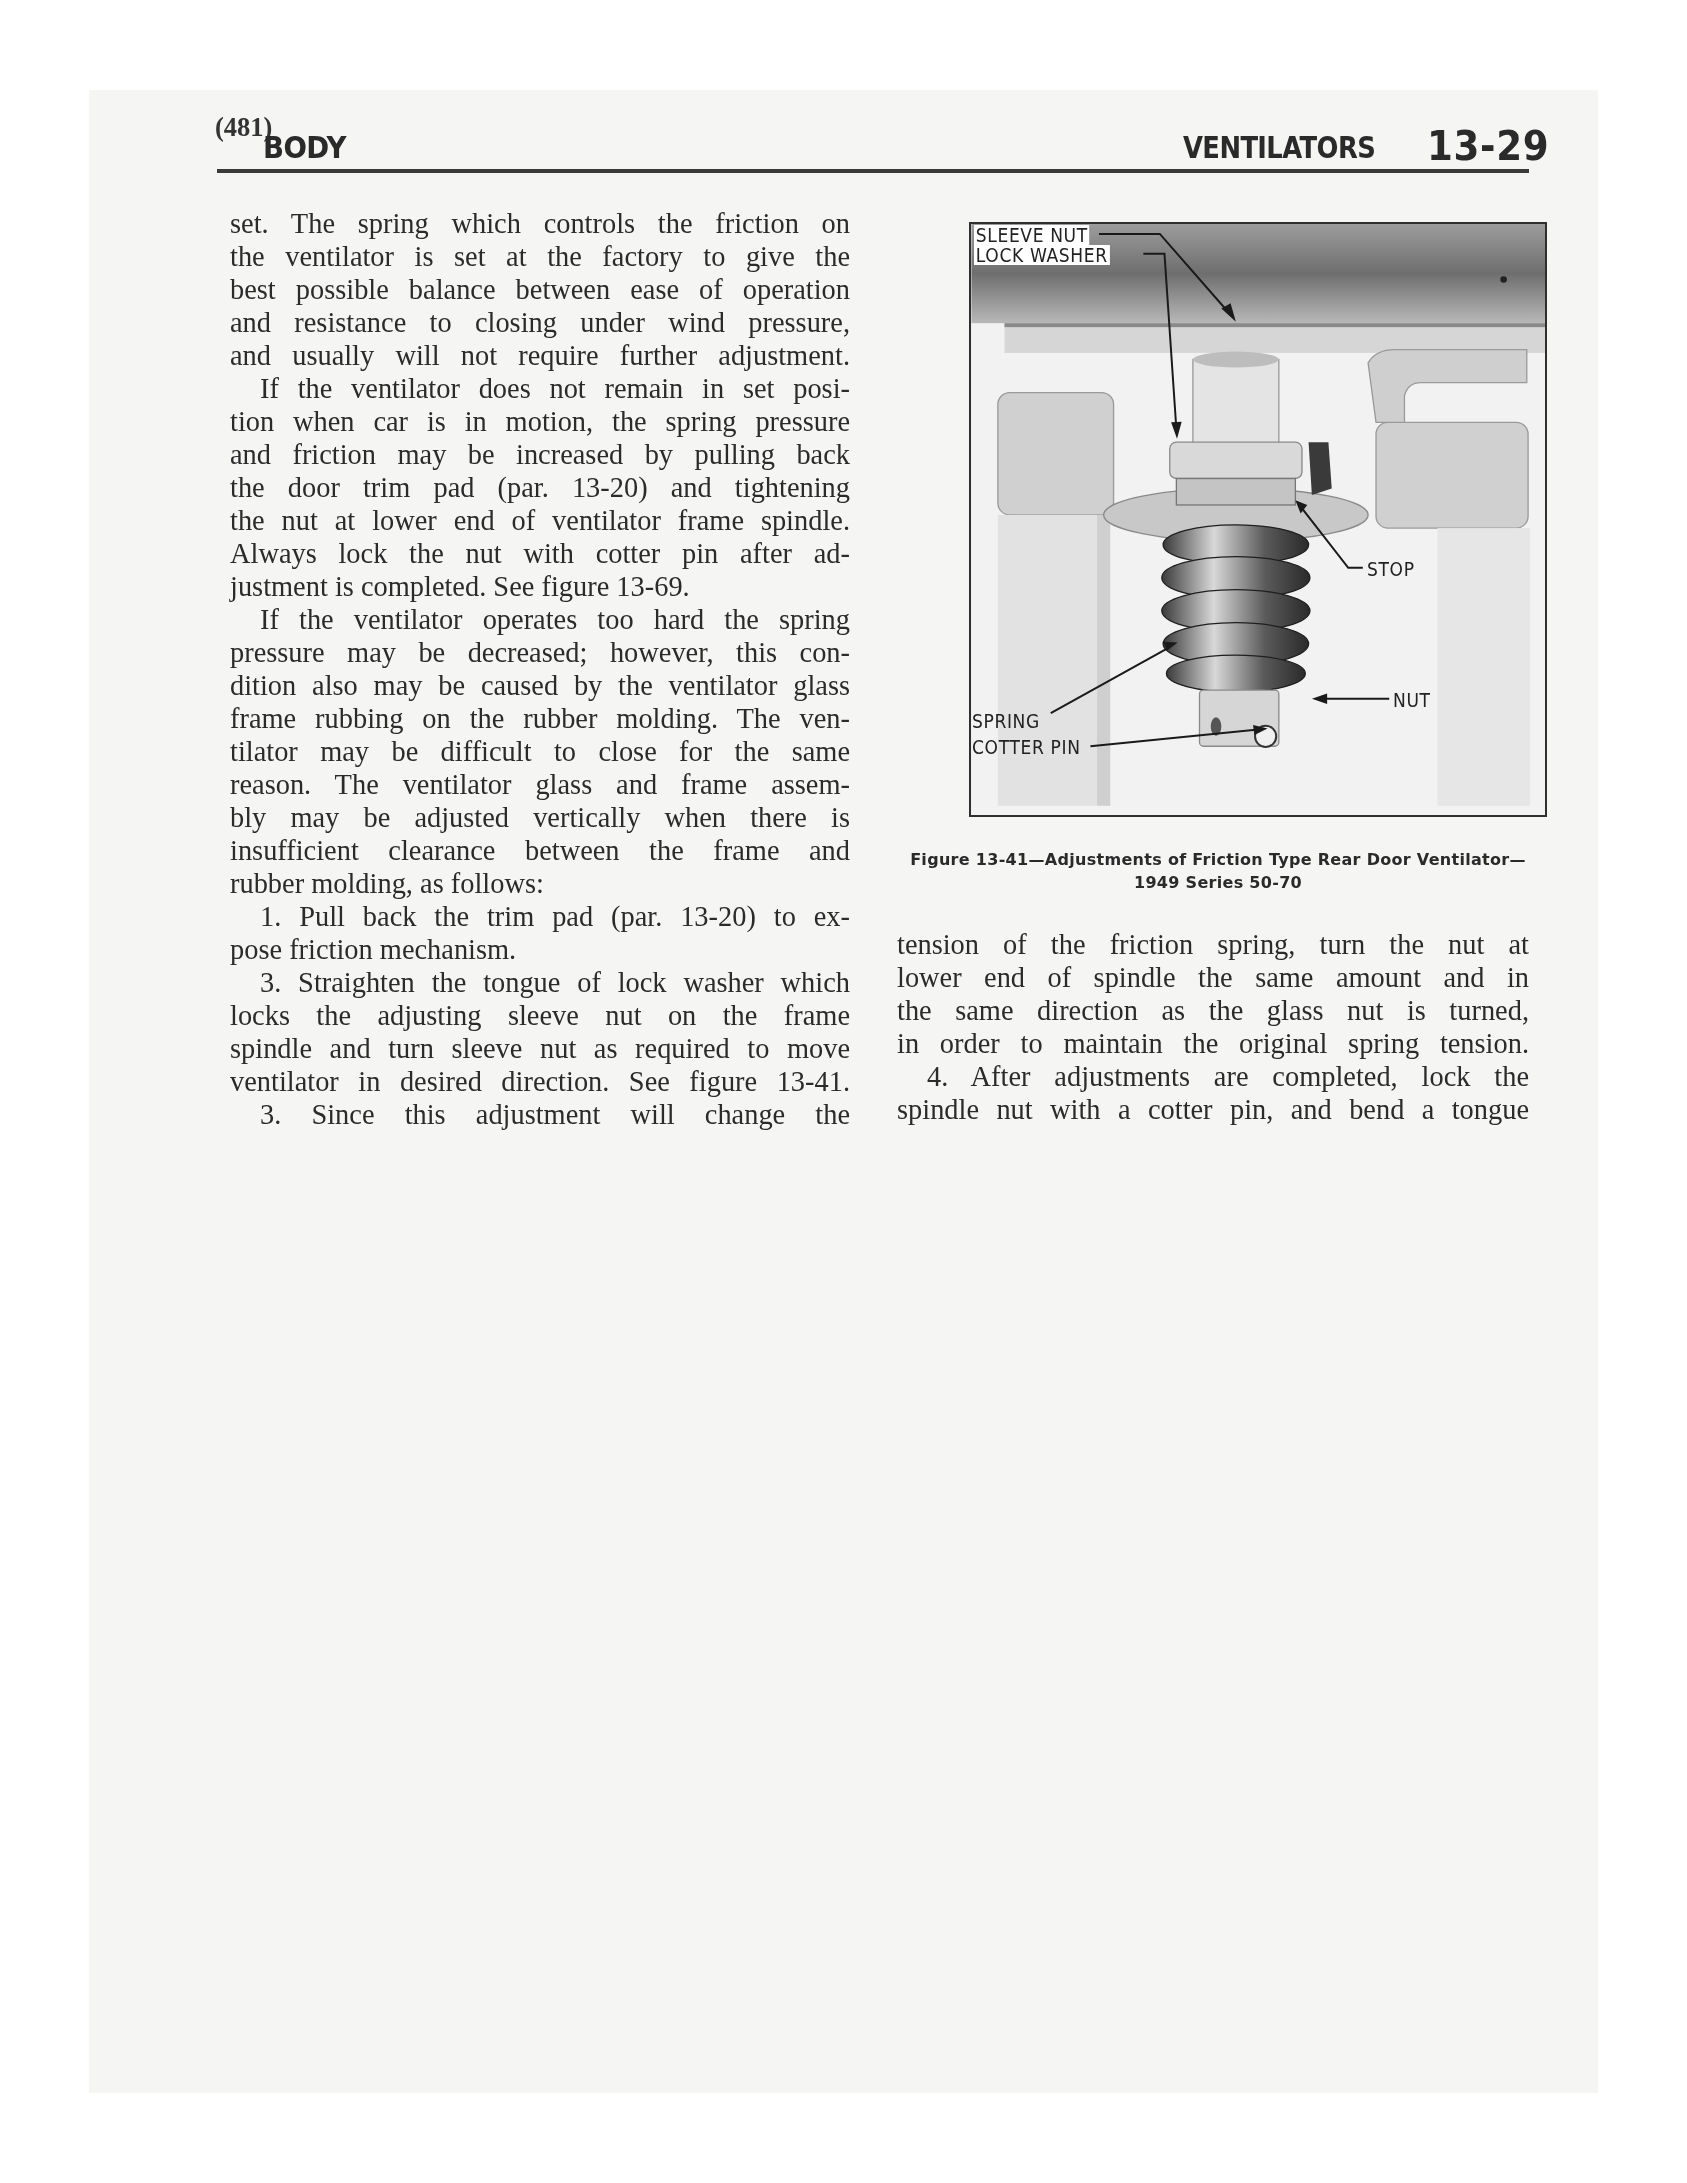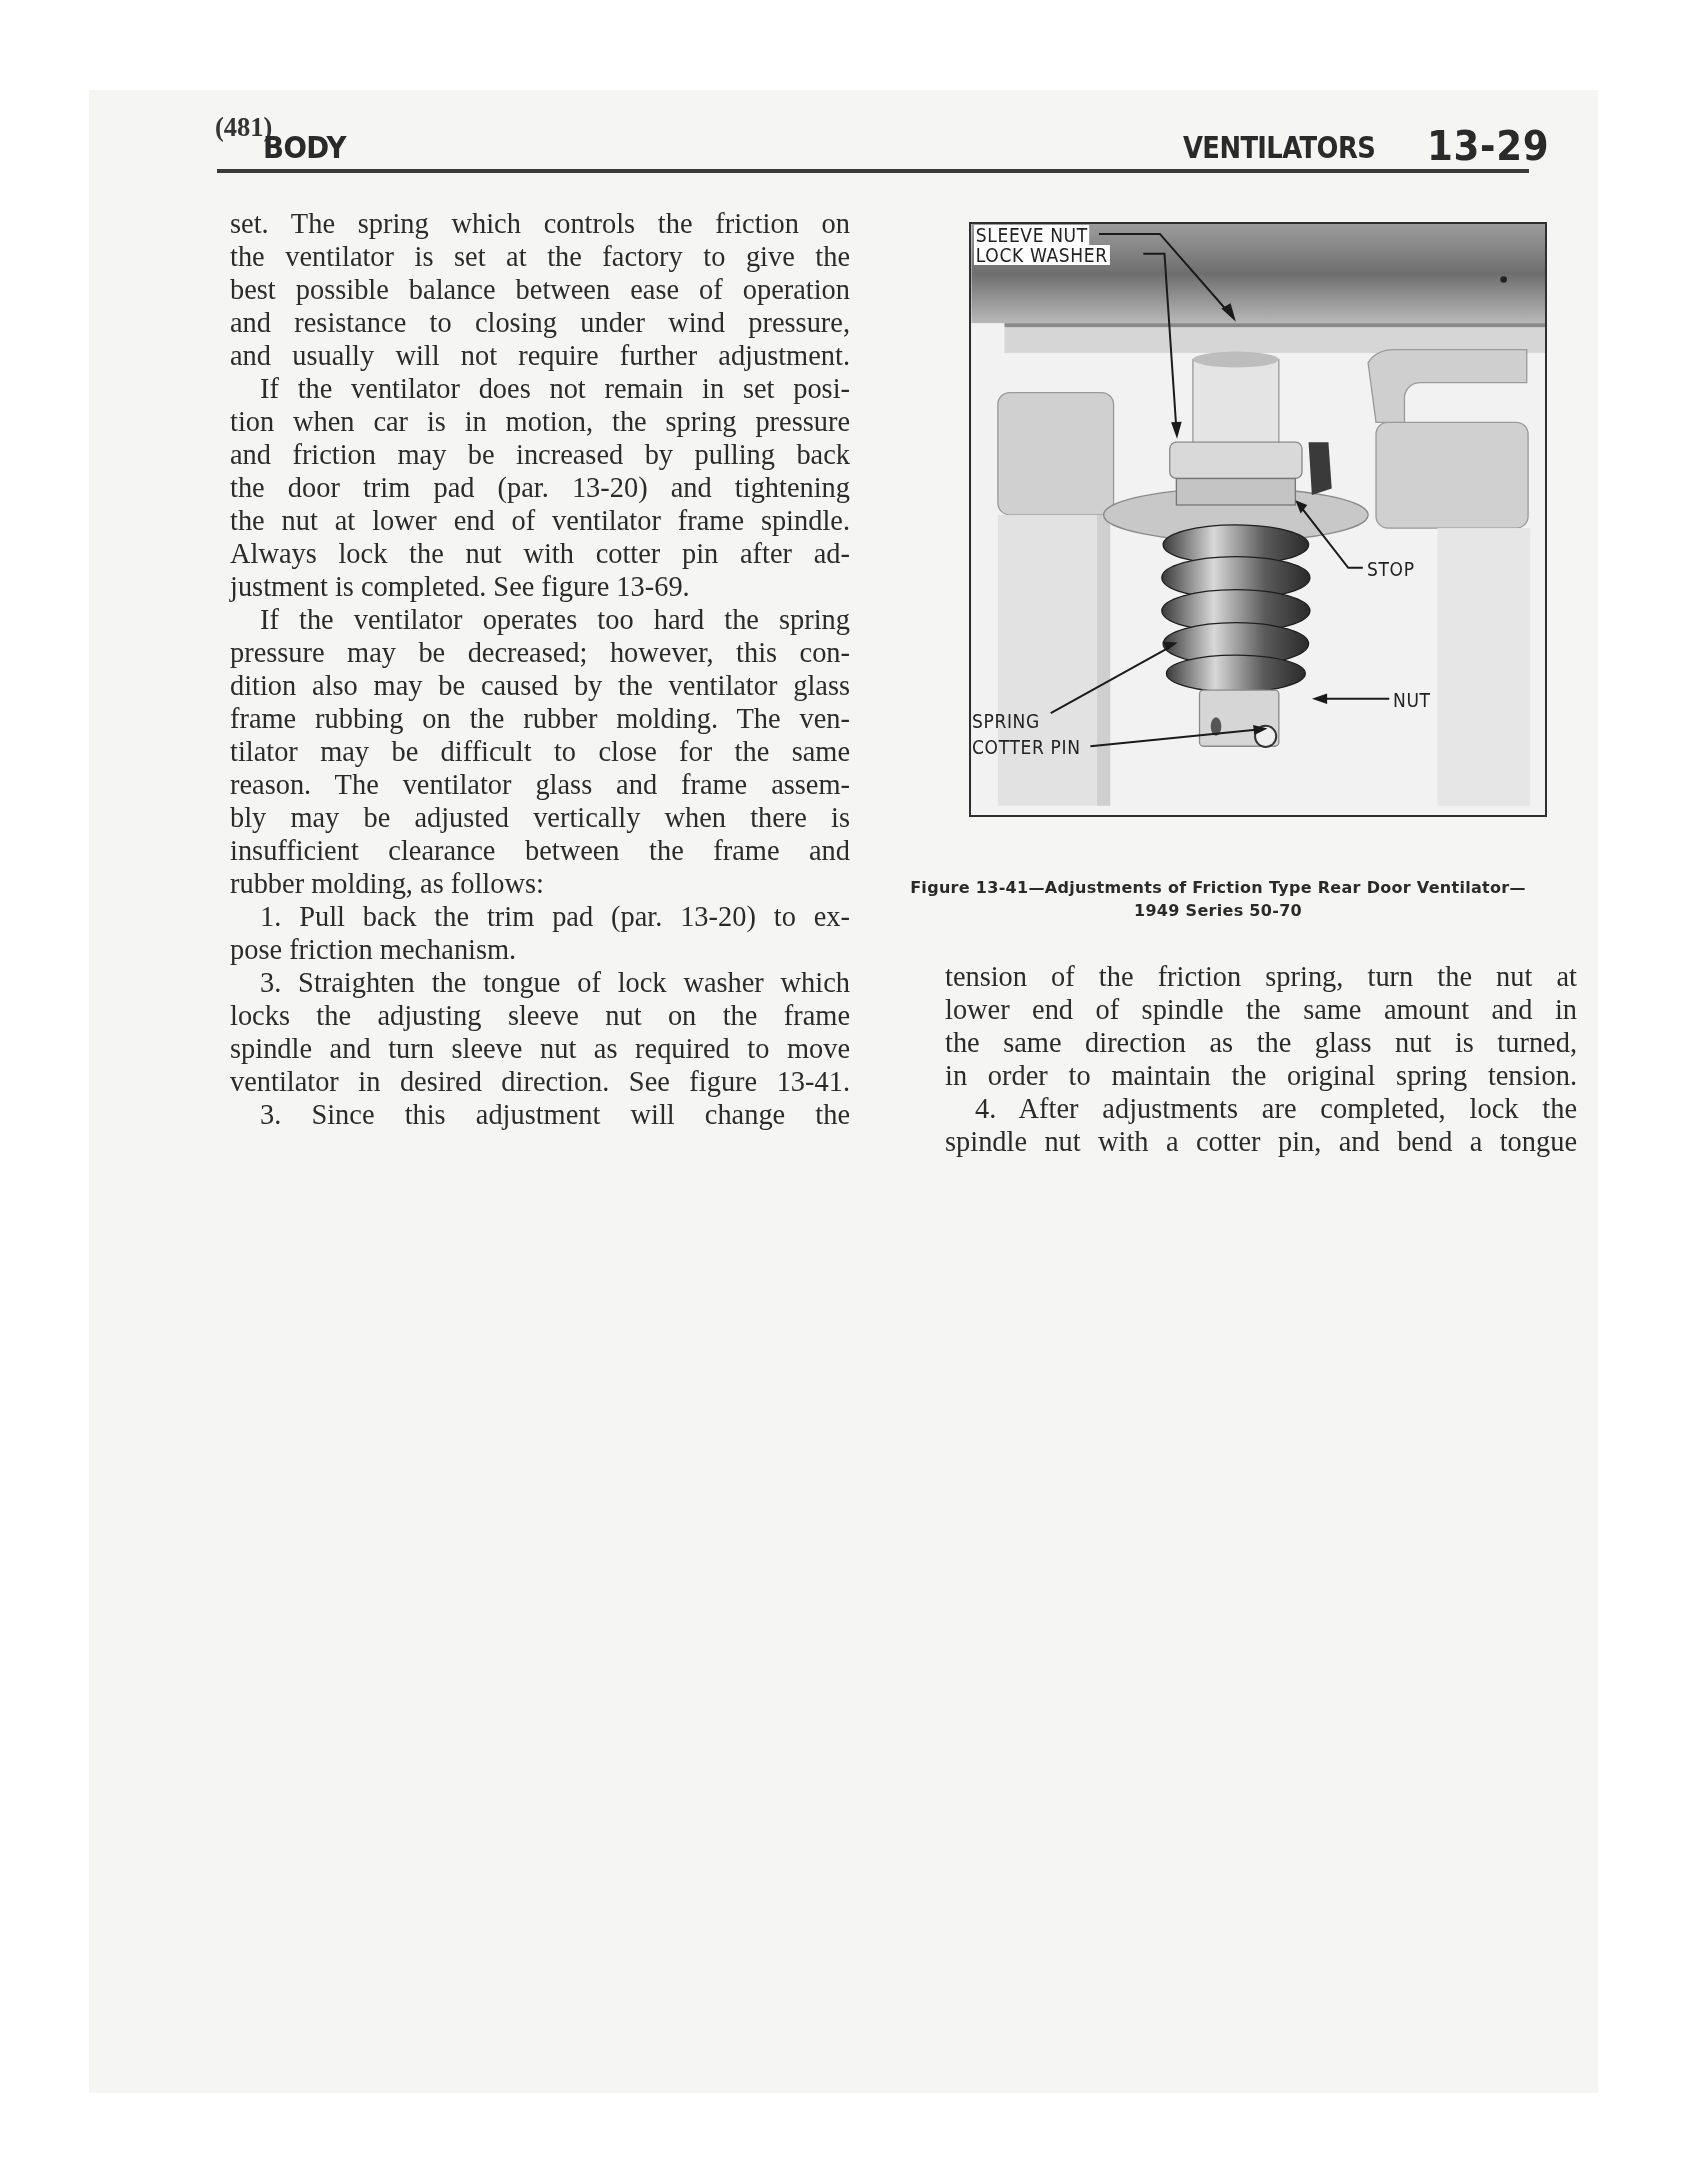--- a/index.html
+++ b/index.html
@@ -13,40 +13,39 @@
   .hdr-section { left: 263px; top: 130px; font-size: 30px; font-weight: bold; letter-spacing: -0.7px; transform: scaleX(0.92); transform-origin: left top; }
   .hdr-topic { left: 1183px; top: 130px; font-size: 30px; font-weight: bold; letter-spacing: -0.7px; transform: scaleX(0.86); transform-origin: left top; }
   .hdr-num { left: 1427px; top: 123px; font-size: 40px; font-weight: bold; letter-spacing: 0.7px; transform: scaleX(0.93); transform-origin: left top; }
   .hdr-rule { position: absolute; left: 217px; top: 169px; width: 1312px; height: 4px; background: #3a3a3a; }
 
   .col {
     position: absolute; font-family: "Liberation Serif", serif; color: #2b2b2b;
     font-size: 28.4px; line-height: 33px; text-align: justify; hyphens: none;
   }
   .col-left { left: 230px; top: 207px; width: 620px; }
-  .col-right { left: 897px; top: 960px; width: 632px; margin-left: 48px; }
+  .col-right { left: 897px; top: 928px; width: 632px; }
   .col p { margin: 0; }
   .col .ln { display: block; text-align: justify; text-align-last: justify; white-space: nowrap; }
   .col .ln.last { text-align-last: left; }
 
   .figure {
     position: absolute; left: 928px; top: 222px; width: 578px; height: 595px;
     border: 2.6px solid #2f2f2f; box-sizing: border-box; background: #ececec; overflow: hidden; margin-left: 41px;
   }
   .figure svg { position: absolute; left: 0; top: 0; }
   .fig-label {
     position: absolute; font-family: "DejaVu Sans", sans-serif; font-size: 19px; color: #222;
     letter-spacing: 0.7px; white-space: nowrap; line-height: 20px; transform: scaleX(0.9); transform-origin: left top;
   }
   .fig-label.boxed { background: #ffffff; padding: 0 2px; }
   .caption {
     position: absolute; left: 887px; top: 849px; width: 662px; text-align: center;
     font-family: "DejaVu Sans", sans-serif; font-weight: bold; font-size: 16px; line-height: 22.5px; color: #2a2a2a;
     letter-spacing: 0.3px;
-    margin-top: 28px;
   }
 </style>
 </head>
 <body>
 
 <div class="page"></div>
 
 <div class="hdr hdr-pageno">(481)</div>
 <div class="hdr hdr-section">BODY</div>
 <div class="hdr hdr-topic">VENTILATORS</div>

